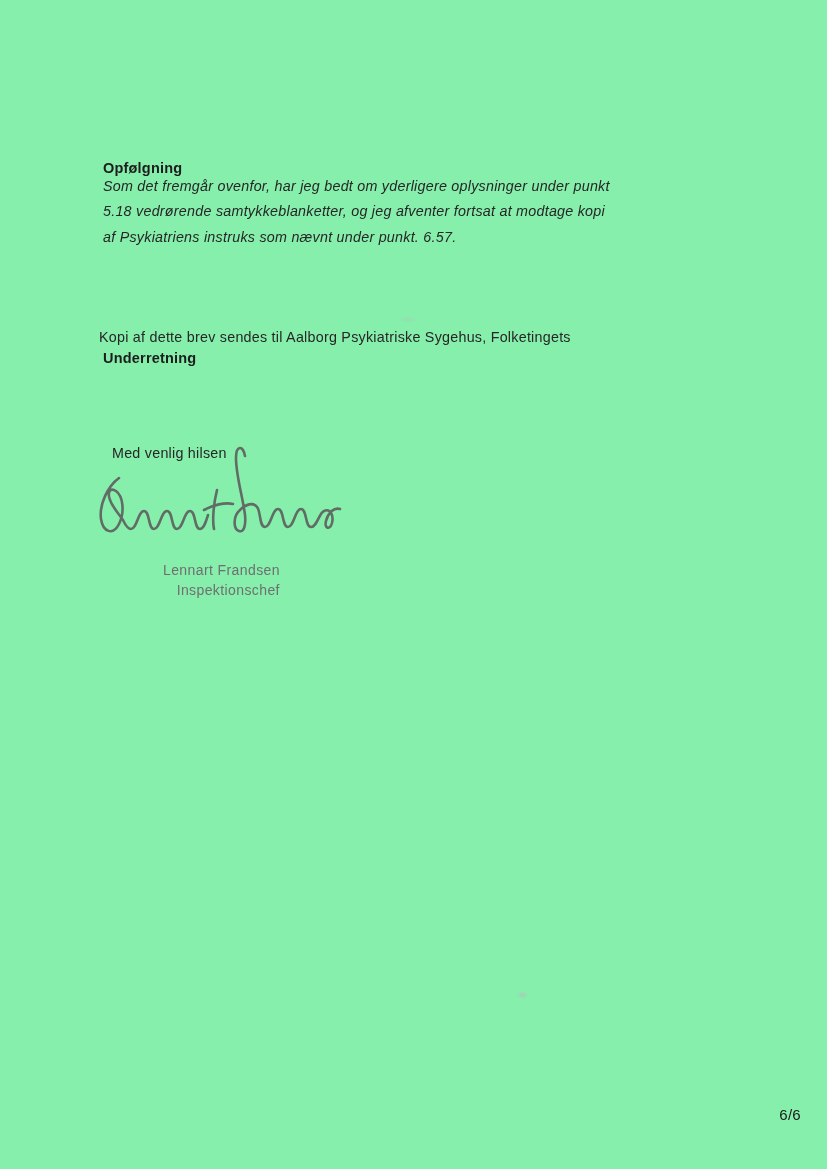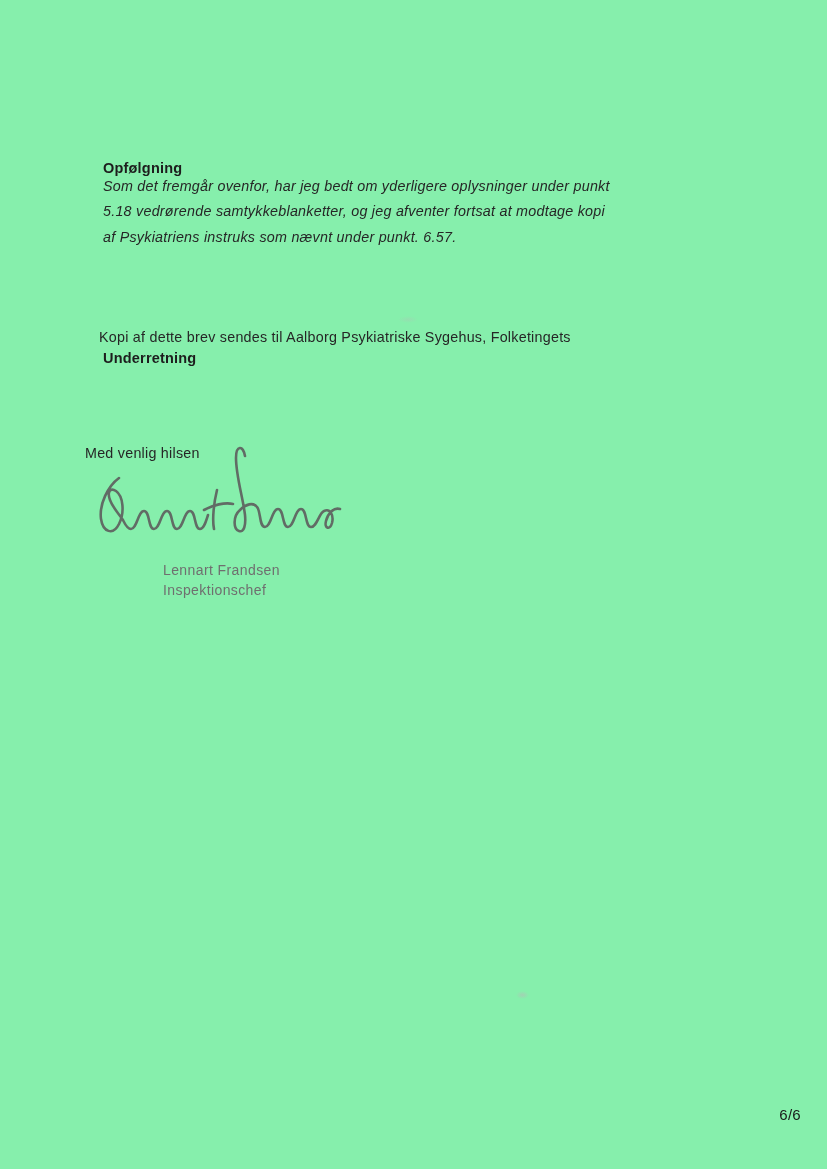--- a/index.html
+++ b/index.html
@@ -42,21 +42,21 @@
     font-size: 14.3px;
     letter-spacing: 0.25px;
     color: #262626;
   }
   .typed-name {
     font-size: 14px;
     line-height: 20px;
     letter-spacing: 0.4px;
     color: #6f6f6f;
   }
-  .typed-name .line { display: block; }
+  .typed-name .line { display: block; text-align: right; }
   .page-number {
     font-size: 15px;
     letter-spacing: 0.3px;
     color: #1a1a1a;
   }
   .signature-wrap {
     left: 92px;
     top: 438px;
     width: 256px;
     height: 114px;
@@ -91,21 +91,21 @@
     <span class="line">5.18 vedrørende samtykkeblanketter, og jeg afventer fortsat at modtage kopi</span>
     <span class="line">af Psykiatriens instruks som nævnt under punkt. 6.57.</span>
   </div>
 
   <div class="abs heading" style="left:103px; top:302px;margin-top:48px;">Underretning</div>
 
   <div class="abs para wide" style="left:99px; top:324px;">
     <span class="line">Kopi af dette brev sendes til Aalborg Psykiatriske Sygehus, Folketingets</span>
   </div>
 
-  <div class="abs salutation" style="left:85px; top:445px;">Med venlig hilsen</div>
+  <div class="abs salutation" style="left:112px; top:445px;">Med venlig hilsen</div>
 
   <div class="abs signature-wrap">
     <svg width="256" height="114" viewBox="0 0 256 114" fill="none" stroke="#5e5e5e" stroke-width="2.6" stroke-linecap="round" stroke-linejoin="round" opacity="0.9">
 
       <path d="M 27 40
                C 16 48, 7 66, 9 81
                C 11 94, 21 98, 27 86
                C 33 74, 31 58, 24 53
                C 18 49, 15 54, 18 62
                C 21 70, 27 76, 31 82

